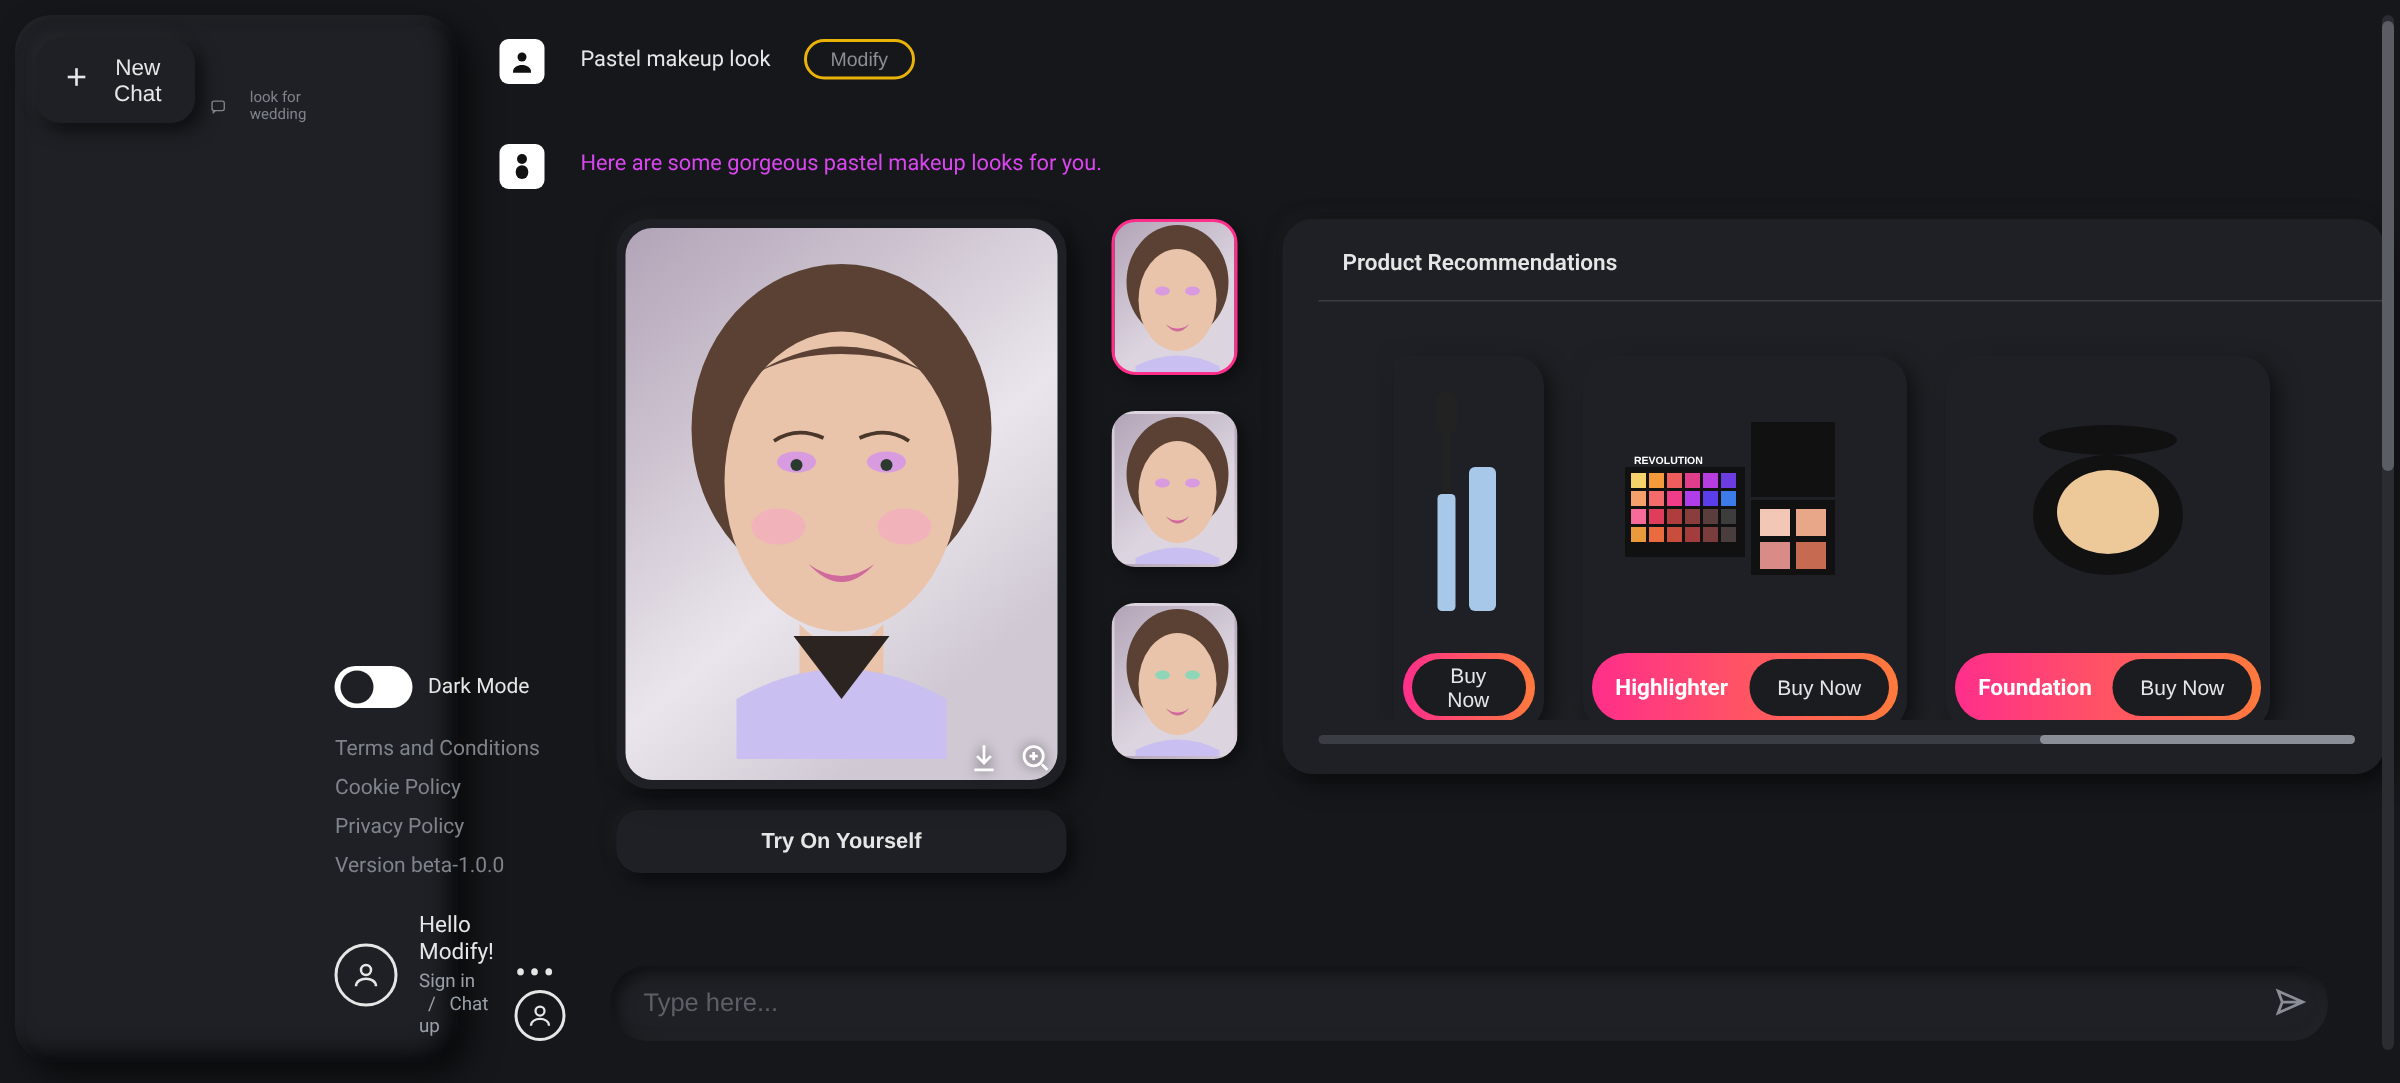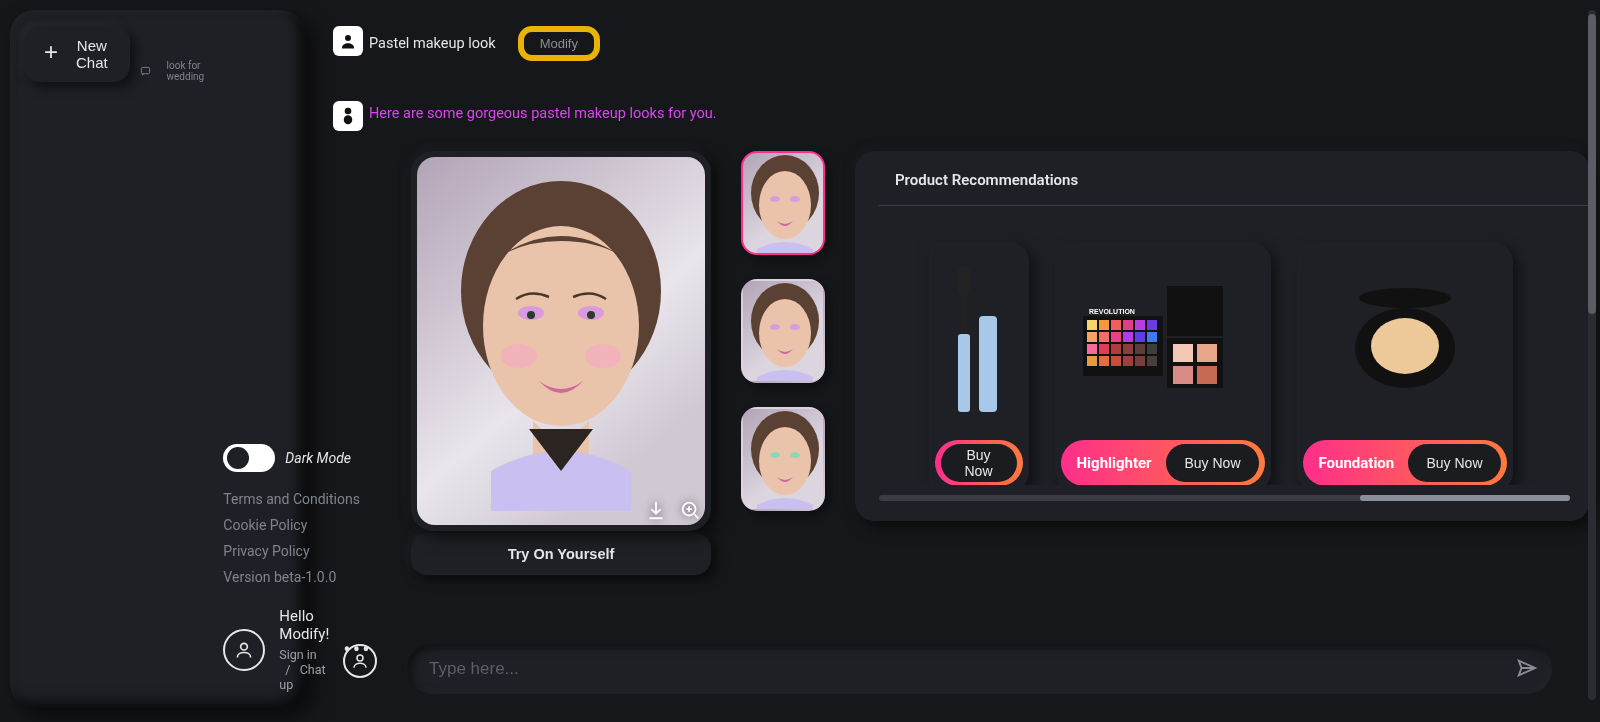--- a/index.html
+++ b/index.html
@@ -55,21 +55,20 @@
 
   .sidebar-bottom {
     margin-top: auto;
     padding: 6px 2px 0 2px;
     font-size: 14px;
     color: #7f848c;
   }
   .dark-toggle-row {
     display: flex; align-items: center; gap: 10px; margin-bottom: 14px;
     color: #e6e6e6;
-    font-style: italic;
   }
   .toggle {
     width: 52px; height: 28px; border-radius: 14px;
     background: #ffffff; position: relative; cursor: pointer;
   }
   .toggle-knob {
     width: 22px; height: 22px; border-radius: 11px; background: #1e2025;
     position: absolute; top: 3px; left: 4px;
   }
   .legal-link { padding: 5px 0; cursor: pointer; }
@@ -105,48 +104,48 @@
     width: 8px;
     height: 690px;
     border-radius: 4px;
     background: #2a2c31;
   }
   .scroll-thumb {
     width: 8px; height: 300px; border-radius: 4px; background: #5a5d64;
     position: absolute; top: 4px;
   }
 
-  .msg-row { display: flex; gap: 6px; align-items: flex-start; margin-bottom: 40px; }
+  .msg-row { display: flex; gap: 24px; align-items: flex-start; margin-bottom: 40px; }
   .msg-avatar {
     width: 30px; height: 30px; border-radius: 6px; background: #fff;
     display: flex; align-items: center; justify-content: center; flex-shrink: 0;
   }
   .msg-avatar svg { width: 18px; height: 18px; }
   .bot-avatar {
     width: 30px; height: 30px; border-radius: 6px; background: #fff;
     display: flex; align-items: center; justify-content: center; flex-shrink: 0;
     color: #111; font-weight: 800; font-size: 18px;
   }
   .user-msg-line { display: flex; align-items: center; gap: 22px; }
   .user-msg-text { color: #e6e6e6; font-size: 14.5px; }
   .modify-btn {
-    border: 6px solid #eab308; background: transparent; color: #8a8e96;
+    border: 2px solid #eab308; background: transparent; color: #8a8e96;
     border-radius: 14px; padding: 4px 16px; font-size: 13px; cursor: pointer;
   }
   .bot-msg-text { color: #d946ef; font-size: 14.5px; padding-top: 4px; }
 
   
   .result-area {
     display: flex;
     gap: 30px;
     margin-left: 78px;
     margin-top: 20px;
   }
   .main-image-col {
-    display: flex; flex-direction: column; gap: 2px; align-items: flex-end;
+    display: flex; flex-direction: column; gap: 14px; align-items: flex-end;
   }
   .main-image-card {
     width: 300px; height: 380px; border-radius: 22px;
     background: #1e2025;
     box-shadow: 6px 6px 16px rgba(0,0,0,.55),
                 -4px -4px 12px rgba(70,72,80,.12);
     padding: 6px;
     position: relative;
   }
   .main-image {
@@ -246,21 +245,21 @@
     position: relative;
   }
   .product-scroll-thumb {
     position: absolute; right: 0; top: 0; width: 210px; height: 6px;
     border-radius: 3px; background: #8a8e96;
   }
 
   
   .composer-row {
     margin-top: auto;
-    display: flex; align-items: flex-start; gap: 30px;
+    display: flex; align-items: flex-end; gap: 30px;
     padding: 14px 38px 18px 10px;
   }
   .composer-avatar {
     width: 34px; height: 34px; border-radius: 50%; border: 2px solid #e6e6e6;
     display: flex; align-items: center; justify-content: center;
   }
   .composer {
     flex: 1;
     height: 50px;
     border-radius: 24px;

